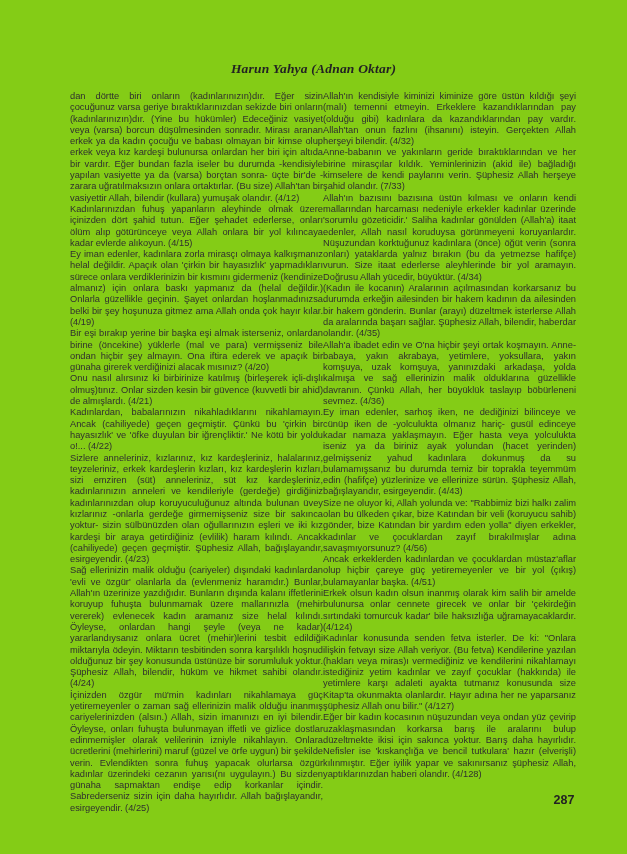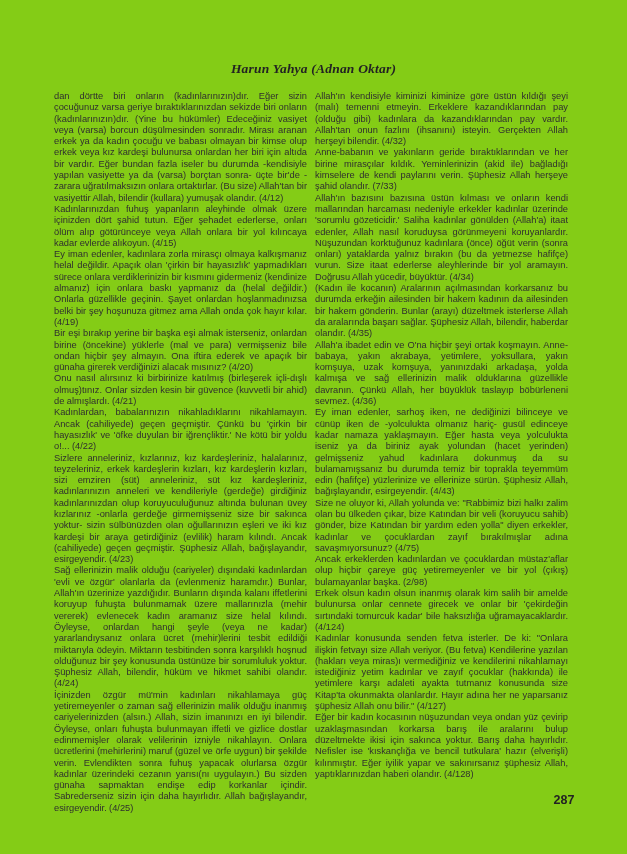--- a/index.html
+++ b/index.html
@@ -24,24 +24,23 @@
     font-family: "Liberation Serif", serif;
     font-weight: bold;
     font-style: italic;
     font-size: 13.5px;
     color: #232323;
     letter-spacing: 0.2px;
   }
   .columns {
     position: absolute;
     top: 91px;
-    left: 54px;
+    left: 70px;
     width: 514px;
     display: flex;
-    gap: 8px;
   }
   .col {
     width: 253px;
     font-size: 9.3px;
     line-height: 11.3px;
     color: #2f2f2f;
     text-align: justify;
     hyphens: auto;
     -webkit-hyphens: auto;
     word-spacing: -0.2px;
@@ -85,22 +84,22 @@
       <p>İçinizden özgür mü'min kadınları nikahlamaya güç yetiremeyenler o zaman sağ ellerinizin malik olduğu inanmış cariyelerinizden (alsın.) Allah, sizin imanınızı en iyi bilendir. Öyleyse, onları fuhuşta bulunmayan iffetli ve gizlice dostlar edinmemişler olarak velilerinin izniyle nikahlayın. Onlara ücretlerini (mehirlerini) maruf (güzel ve örfe uygun) bir şekilde verin. Evlendikten sonra fuhuş yapacak olurlarsa özgür kadınlar üzerindeki cezanın yarısı(nı uygulayın.) Bu sizden günaha sapmaktan endişe edip korkanlar içindir. Sabrederseniz sizin için daha hayırlıdır. Allah bağışlayandır, esirgeyendir. (4/25)</p>
     </div>
 
     <div class="col">
       <p>Allah'ın kendisiyle kiminizi kiminize göre üstün kıldığı şeyi (malı) temenni etmeyin. Erkeklere kazandıklarından pay (olduğu gibi) kadınlara da kazandıklarından pay vardır. Allah'tan onun fazlını (ihsanını) isteyin. Gerçekten Allah herşeyi bilendir. (4/32)</p>
       <p>Anne-babanın ve yakınların geride bıraktıklarından ve her birine mirasçılar kıldık. Yeminlerinizin (akid ile) bağladığı kimselere de kendi paylarını verin. Şüphesiz Allah herşeye şahid olandır. (7/33)</p>
       <p>Allah'ın bazısını bazısına üstün kılması ve onların kendi mallarından harcaması nedeniyle erkekler kadınlar üzerinde 'sorumlu gözeticidir.' Saliha kadınlar gönülden (Allah'a) itaat edenler, Allah nasıl koruduysa görünmeyeni koruyanlardır. Nüşuzundan korktuğunuz kadınlara (önce) öğüt verin (sonra onları) yataklarda yalnız bırakın (bu da yetmezse hafifçe) vurun. Size itaat ederlerse aleyhlerinde bir yol aramayın. Doğrusu Allah yücedir, büyüktür. (4/34)</p>
       <p>(Kadın ile kocanın) Aralarının açılmasından korkarsanız bu durumda erkeğin ailesinden bir hakem kadının da ailesinden bir hakem gönderin. Bunlar (arayı) düzeltmek isterlerse Allah da aralarında başarı sağlar. Şüphesiz Allah, bilendir, haberdar olandır. (4/35)</p>
       <p>Allah'a ibadet edin ve O'na hiçbir şeyi ortak koşmayın. Anne-babaya, yakın akrabaya, yetimlere, yoksullara, yakın komşuya, uzak komşuya, yanınızdaki arkadaşa, yolda kalmışa ve sağ ellerinizin malik olduklarına güzellikle davranın. Çünkü Allah, her büyüklük taslayıp böbürleneni sevmez. (4/36)</p>
       <p>Ey iman edenler, sarhoş iken, ne dediğinizi bilinceye ve cünüp iken de -yolculukta olmanız hariç- gusül edinceye kadar namaza yaklaşmayın. Eğer hasta veya yolculukta iseniz ya da biriniz ayak yolundan (hacet yerinden) gelmişseniz yahud kadınlara dokunmuş da su bulamamışsanız bu durumda temiz bir toprakla teyemmüm edin (hafifçe) yüzlerinize ve ellerinize sürün. Şüphesiz Allah, bağışlayandır, esirgeyendir. (4/43)</p>
-      <p>Size ne oluyor ki, Allah yolunda ve: "Rabbimiz bizi halkı zalim olan bu ülkeden çıkar, bize Katından bir veli (koruyucu sahib) gönder, bize Katından bir yardım eden yolla" diyen erkekler, kadınlar ve çocuklardan zayıf bırakılmışlar adına savaşmıyorsunuz? (4/75)</p>
-      <p>Ancak erkeklerden kadınlardan ve çocuklardan müstaz'aflar olup hiçbir çareye güç yetiremeyenler ve bir yol (çıkış) bulamayanlar başka. (2/98)</p>
+      <p>Size ne oluyor ki, Allah yolunda ve: "Rabbimiz bizi halkı zalim olan bu ülkeden çıkar, bize Katından bir veli (koruyucu sahib) gönder, bize Katından bir yardım eden yolla" diyen erkekler, kadınlar ve çocuklardan zayıf bırakılmışlar adına savaşmıyorsunuz? (4/56)</p>
+      <p>Ancak erkeklerden kadınlardan ve çocuklardan müstaz'aflar olup hiçbir çareye güç yetiremeyenler ve bir yol (çıkış) bulamayanlar başka. (4/51)</p>
       <p>Erkek olsun kadın olsun inanmış olarak kim salih bir amelde bulunursa onlar cennete girecek ve onlar bir 'çekirdeğin sırtındaki tomurcuk kadar' bile haksızlığa uğramayacaklardır. (4/124)</p>
       <p>Kadınlar konusunda senden fetva isterler. De ki: "Onlara ilişkin fetvayı size Allah veriyor. (Bu fetva) Kendilerine yazılan (hakları veya miras)ı vermediğiniz ve kendilerini nikahlamayı istediğiniz yetim kadınlar ve zayıf çocuklar (hakkında) ile yetimlere karşı adaleti ayakta tutmanız konusunda size Kitap'ta okunmakta olanlardır. Hayır adına her ne yaparsanız şüphesiz Allah onu bilir." (4/127)</p>
       <p>Eğer bir kadın kocasının nüşuzundan veya ondan yüz çevirip uzaklaşmasından korkarsa barış ile aralarını bulup düzeltmekte ikisi için sakınca yoktur. Barış daha hayırlıdır. Nefisler ise 'kıskançlığa ve bencil tutkulara' hazır (elverişli) kılınmıştır. Eğer iyilik yapar ve sakınırsanız şüphesiz Allah, yaptıklarınızdan haberi olandır. (4/128)</p>
     </div>
 
   </div>
 
   <div class="page-number">287</div>
 
 </div>

